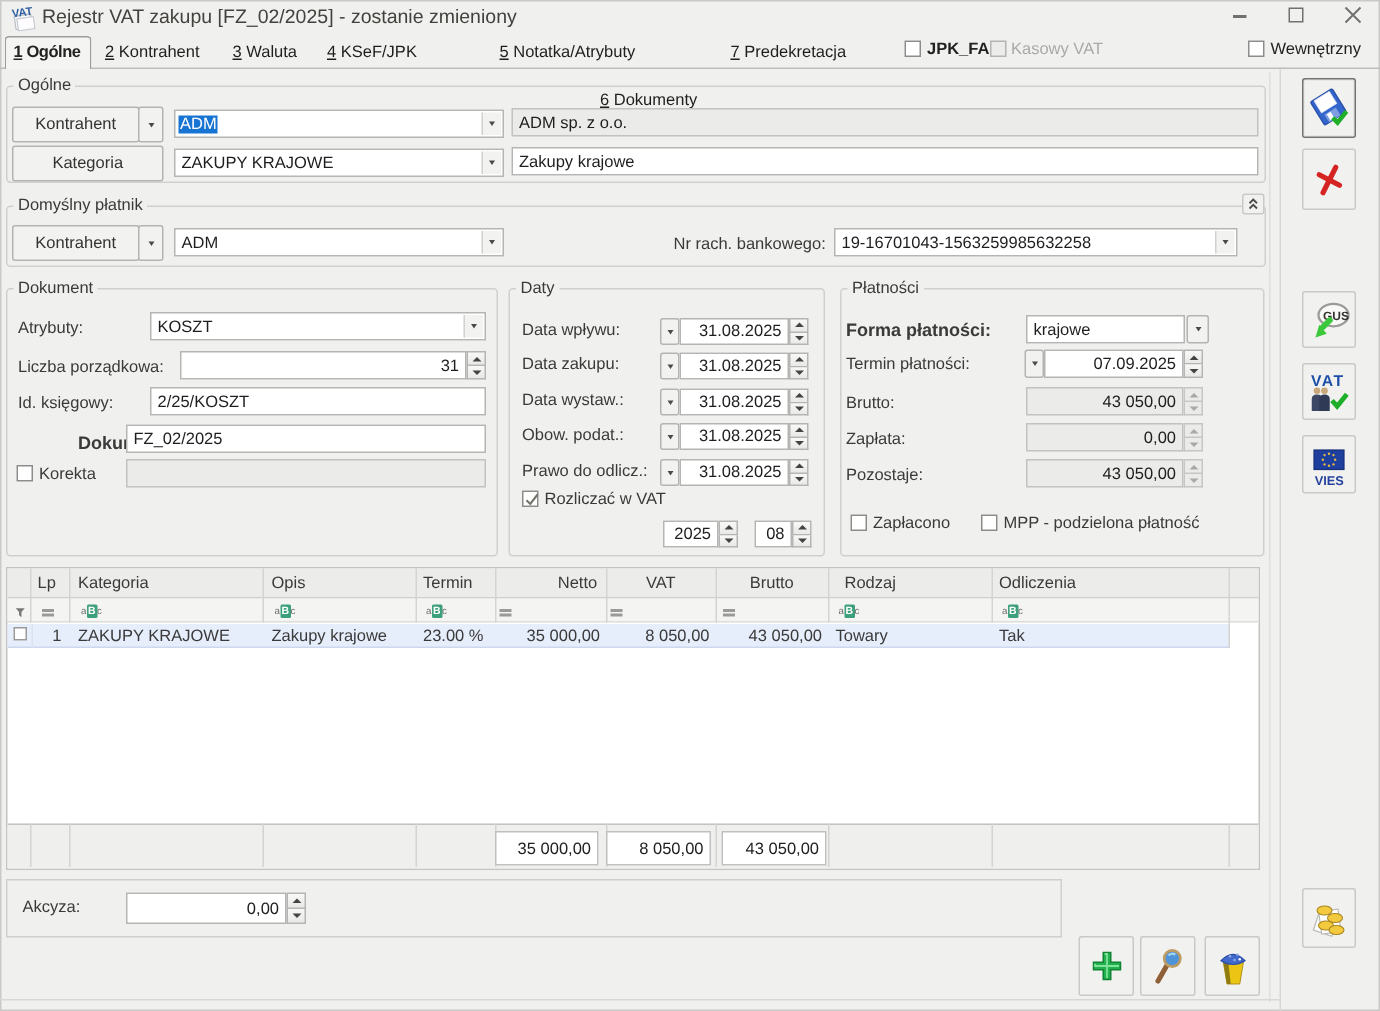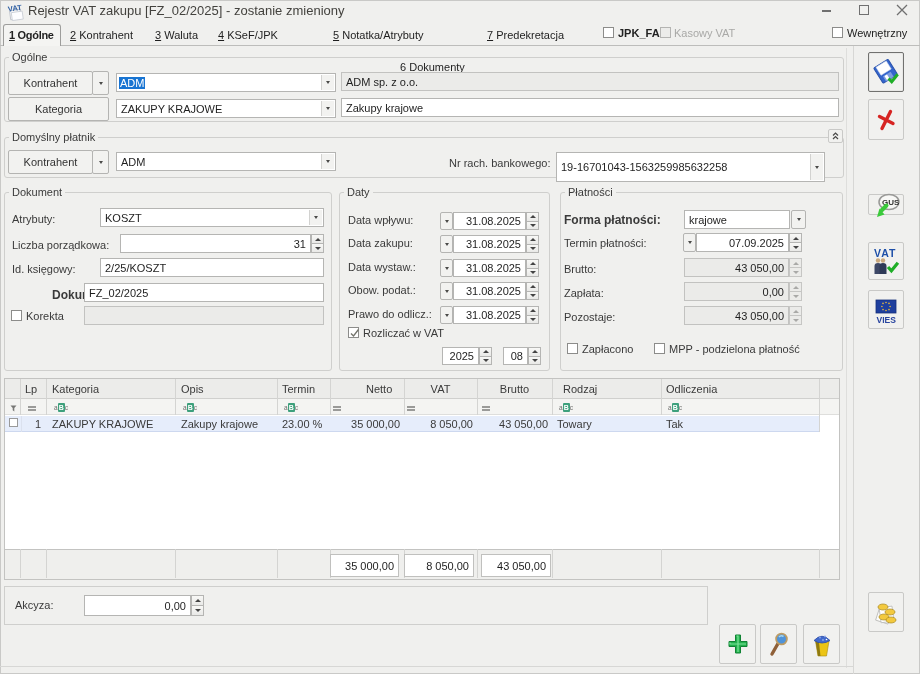--- a/index.html
+++ b/index.html
@@ -99,21 +99,21 @@
     </svg>
   </div>
 <div class="btn" style="left:8px;top:150px;width:85px;height:24px;">Kontrahent</div>
 <div class="btn" style="left:92px;top:150px;width:17px;height:24px;">
     <span class="tri-d"></span>
   </div>
 <div class="field" style="left:116px;top:152px;width:220px;height:19px;">ADM<div class="arrow-btn">
       <span class="tri-d"></span>
     </div></div>
 <div class="lbl" style="left:449px;top:157px;">Nr rach. bankowego:</div>
-<div class="field" style="left:556px;top:152px;width:269px;height:30px;">19-16701043-1563259985632258<div class="arrow-btn">
+<div class="field" style="left:556px;top:152px;width:269px;height:19px;">19-16701043-1563259985632258<div class="arrow-btn">
       <span class="tri-d"></span>
     </div></div>
 
 <div class="group" style="left:4px;top:192px;width:328px;height:179px;">
   <span class="glabel">Dokument</span>
 </div>
 <div class="lbl" style="left:12px;top:213px;">Atrybuty:</div>
 <div class="field" style="left:100px;top:208px;width:224px;height:19px;">KOSZT<div class="arrow-btn">
       <span class="tri-d"></span>
     </div></div>
@@ -317,21 +317,21 @@
 <div class="vline" style="left:404px;top:549px;height:29px;"></div>
 <div class="vline" style="left:477px;top:549px;height:29px;"></div>
 <div class="vline" style="left:552px;top:549px;height:29px;"></div>
 <div class="vline" style="left:661px;top:549px;height:29px;"></div>
 <div class="vline" style="left:819px;top:549px;height:29px;"></div>
 
 <div class="lbl" style="left:25px;top:383px;">Lp</div>
 <div class="lbl" style="left:52px;top:383px;">Kategoria</div>
 <div class="lbl" style="left:181px;top:383px;">Opis</div>
 <div class="lbl" style="left:282px;top:383px;">Termin</div>
-<div class="lbl" style="left:330px;top:383px;width:74px;padding-left:36px;">Netto</div>
+<div class="lbl" style="left:330px;top:383px;width:74px;text-align:center;padding-left:36px;">Netto</div>
 <div class="lbl" style="left:404px;top:383px;width:73px;text-align:center;">VAT</div>
 <div class="lbl" style="left:477px;top:383px;width:75px;text-align:center;">Brutto</div>
 <div class="lbl" style="left:563px;top:383px;">Rodzaj</div>
 <div class="lbl" style="left:666px;top:383px;">Odliczenia</div>
 
 <svg class="abs" style="left:10px;top:405px;" width="7" height="7" viewBox="0 0 7 7">
     <path d="M0.5 0.5 H6.5 L4.3 3 V6.5 L2.7 5.2 V3 Z" fill="#787876"></path>
   </svg>
 <div class="eqi" style="left:28px;top:406px;"></div>
 <div class="abci" style="left:54px;top:403px;"><b>B</b></div>
@@ -408,21 +408,21 @@
       <rect x="10" y="16.5" width="3" height="5" fill="#ffffff"></rect>
     </g>
     <path d="M16.5 20.5 l3.2 3.2 l6 -7.5" fill="none" stroke="#1fae27" stroke-width="3"></path>
   </svg>
 </div>
 <div class="tool" style="left:868px;top:99px;width:36px;height:41px;">
   <svg width="24" height="26" viewBox="0 0 24 26">
       <path d="M16.5 4.5 L8 21.5 M5.5 9.5 L19 16.5" stroke="#d62422" stroke-width="3.4" stroke-linecap="round"></path>
     </svg>
 </div>
-<div class="tool" style="left:868px;top:194px;width:36px;height:21px;">
+<div class="tool" style="left:868px;top:194px;width:36px;height:38px;">
   <svg width="32" height="32" viewBox="0 0 32 32">
     <ellipse cx="19" cy="13" rx="10" ry="7.5" fill="#f8f8f6" stroke="#999997" stroke-width="1.5"></ellipse>
     <text x="12" y="16" font-size="8" font-weight="bold" fill="#333331" font-family="Liberation Sans">GUS</text>
     <path d="M16.5 16.5 L12 21" stroke="#3bc93b" stroke-width="4" stroke-linecap="round"></path>
     <path d="M7 28 L14.5 25.5 L9.5 19.5 Z" fill="#3bc93b"></path>
   </svg>
 </div>
 <div class="tool" style="left:868px;top:242px;width:36px;height:38px;">
   <svg width="32" height="30" viewBox="0 0 32 30">
     <text x="4" y="11" font-size="10.5" font-weight="bold" fill="#1d4fa8" font-family="Liberation Sans" letter-spacing="1">VAT</text>

